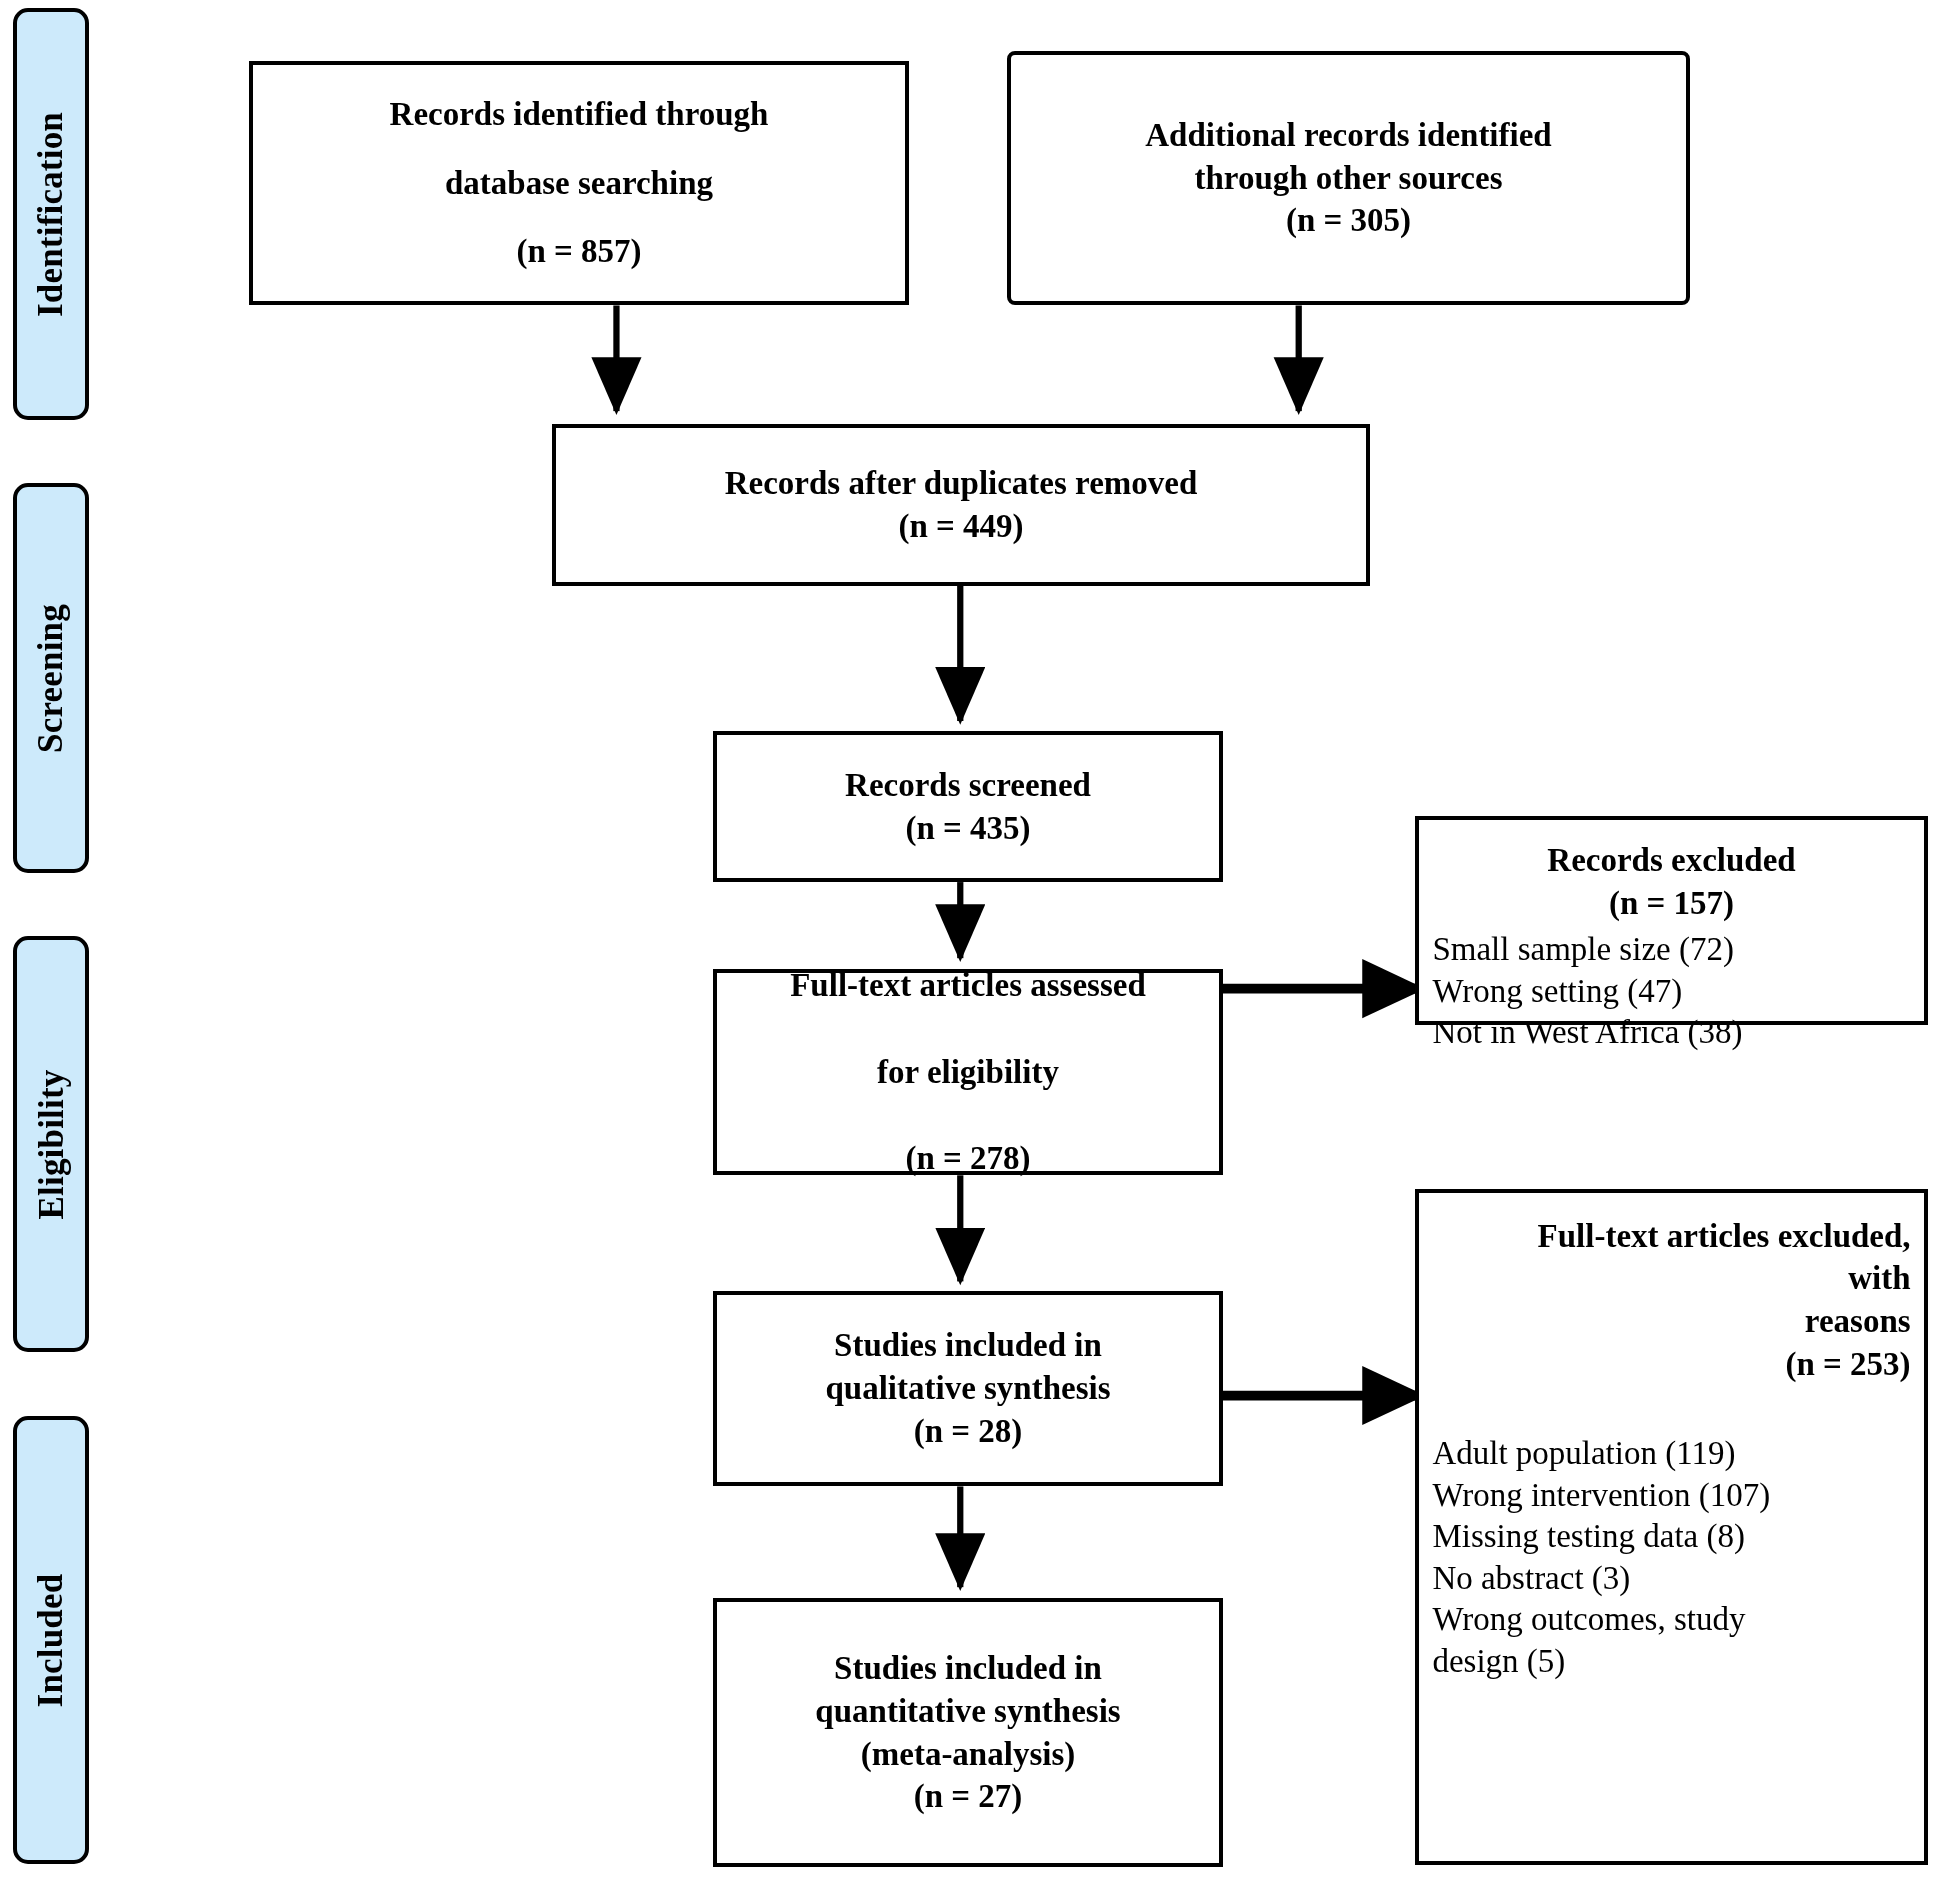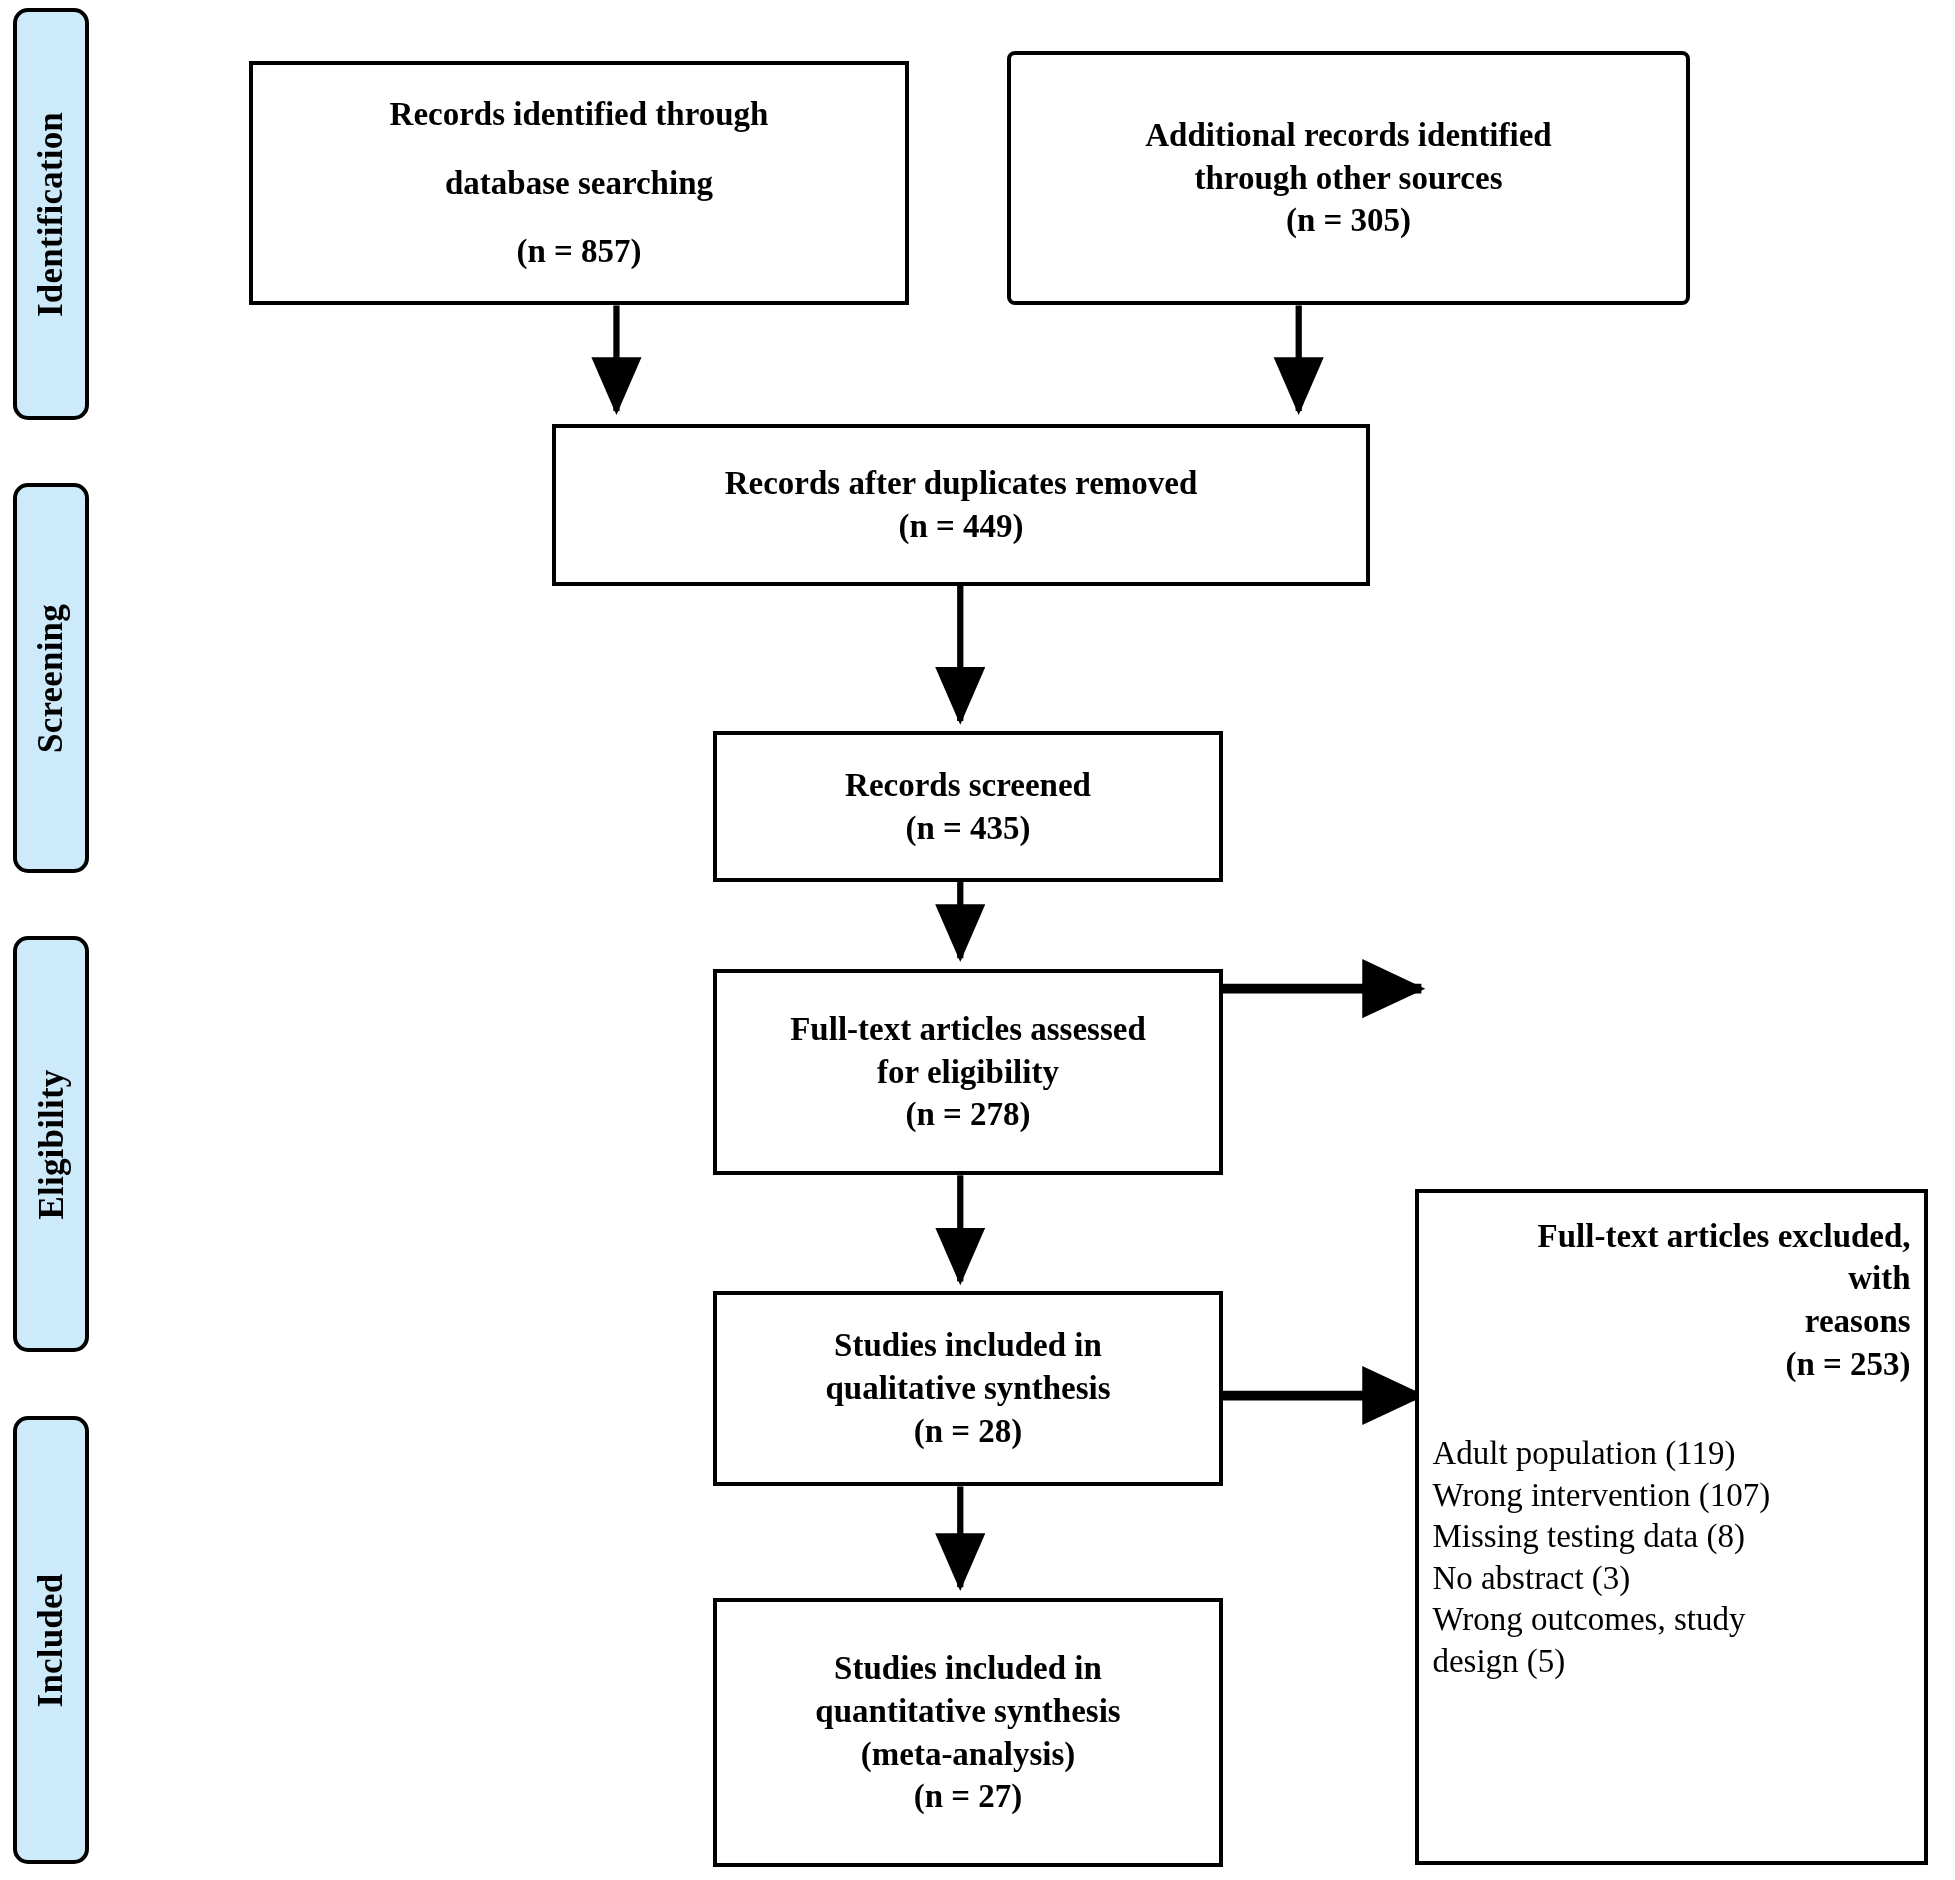--- a/index.html
+++ b/index.html
@@ -158,39 +158,48 @@
   <div class="fbox" style="left:552px; top:424px; width:818px; height:162px;">
     <div class="line">Records after duplicates removed</div>
     <div class="line">(n = 449)</div>
   </div>
 
   <div class="fbox" style="left:713px; top:731px; width:510px; height:151px;">
     <div class="line">Records screened</div>
     <div class="line">(n = 435)</div>
   </div>
 
-  <div class="fbox" style="left:713px; top:969px; width:510px; height:206px;">
+  <div class="fbox" style="left:713px; top:969px; width:510px; height:206px;gap:44px;">
     <div class="line">Full-text articles assessed</div>
     <div class="line">for eligibility</div>
     <div class="line">(n = 278)</div>
   </div>
 
   <div class="fbox" style="left:713px; top:1291px; width:510px; height:195px;">
     <div class="line">Studies included in</div>
     <div class="line">qualitative synthesis</div>
     <div class="line">(n = 28)</div>
   </div>
 
   <div class="fbox" style="left:713px; top:1598px; width:510px; height:269px;">
     <div class="line">Studies included in</div>
     <div class="line">quantitative synthesis</div>
     <div class="line">(meta-analysis)</div>
     <div class="line">(n = 27)</div>
   </div>
 
+  <div class="fbox topalign" style="left:1415px; top:816px; width:513px; height:209px; padding:19px 13.4px 9px 13.4px;">
+    <div class="excl-head">Records excluded</div>
+    <div class="excl-head">(n = 157)</div>
+    <div class="excl-list">
+      <div class="excl-item">Small sample size (72)</div>
+      <div class="excl-item">Wrong setting (47)</div>
+      <div class="excl-item">Not in West Africa (38)</div>
+    </div>
+  </div>
 
   <div class="fbox topalign" style="left:1415px; top:1189px; width:513px; height:676px; padding:21.5px 13.4px 9px 13.4px;">
     <div class="excl-head ralign">Full-text articles excluded,</div>
     <div class="excl-head ralign">with</div>
     <div class="excl-head ralign">reasons</div>
     <div class="excl-head ralign">(n = 253)</div>
     <div class="excl-list" style="margin-top:47px;">
       <div class="excl-item">Adult population (119)</div>
       <div class="excl-item">Wrong intervention (107)</div>
       <div class="excl-item">Missing testing data (8)</div>

